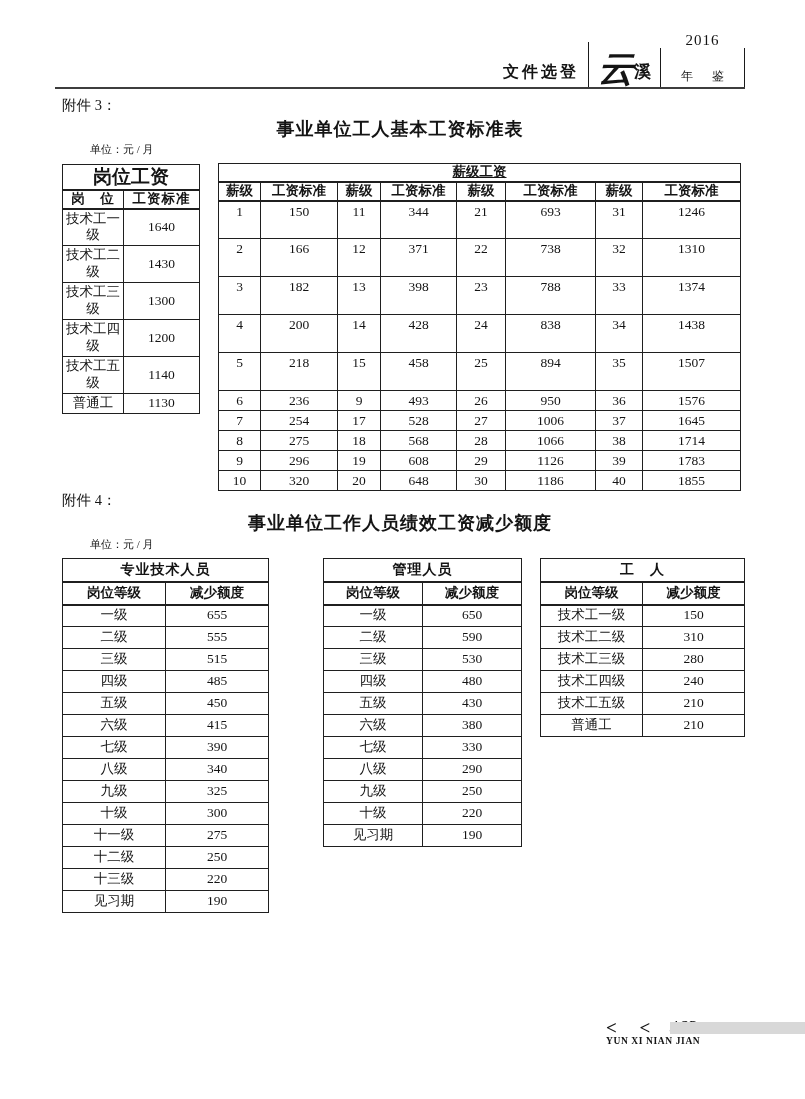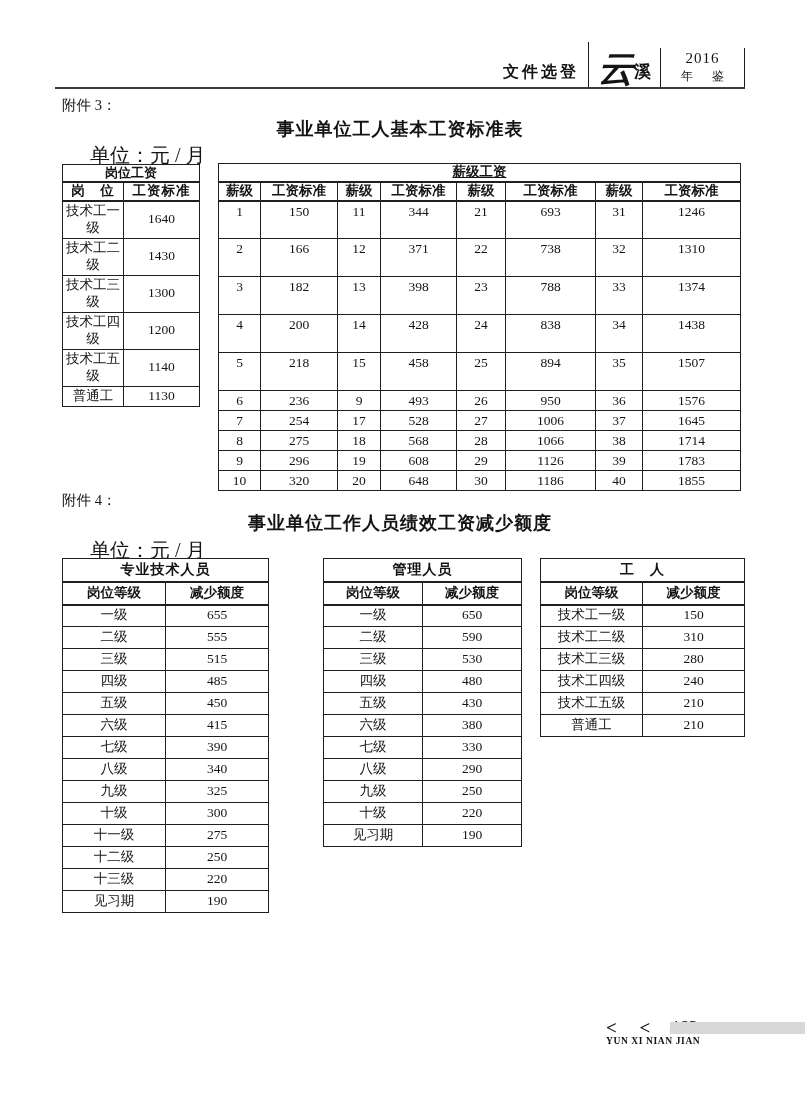--- a/index.html
+++ b/index.html
@@ -14,43 +14,43 @@
   .hdr-row {
     position:absolute; top:42px; right:60px; height:46px;
     display:flex; align-items:flex-end; gap:9px;
   }
   .hdr-section { font-weight:bold; font-size:16px; letter-spacing:3px; padding-bottom:5px; }
   .hdr-sep { width:1px; background:#1a1a1a; height:40px; }
   .hdr-sep.tall { height:46px; }
   .hdr-brand { display:flex; align-items:flex-end; padding-bottom:3px; }
   .brand-big { font-size:36px; font-weight:bold; line-height:0.85; font-style:italic; }
   .brand-small { font-size:17px; font-weight:bold; padding-bottom:2px; }
-  .hdr-year { display:flex; flex-direction:column; align-items:center; padding:0 3px 3px; gap:1px; }
+  .hdr-year { display:flex; flex-direction:column; align-items:center; padding:0 3px 3px; gap:19px; }
   .year-num { font-size:15px; letter-spacing:1px; }
   .year-label { font-size:12px; letter-spacing:8px; padding-left:8px; white-space:nowrap; }
   .hdr-rule { position:absolute; top:87px; left:55px; width:690px; height:2px; background:#3d3d3d; }
 
   
   .att-label { position:absolute; left:62px; font-size:14.5px; }
   .doc-title { position:absolute; left:55px; width:690px; text-align:center;
                font-size:18px; font-weight:bold; letter-spacing:1px; }
-  .unit-note { position:absolute; left:90px; font-size:20px; }
+  .unit-note { position:absolute; left:90px; font-size:11px; }
   #att3-label { top:96px;text-align:center; }  #att3-title { top:117px; }  #att3-unit { top:142px; }
   #att4-label { top:491px; } #att4-title { top:511px; }  #att4-unit { top:537px; }
 
   
   table { border-collapse:collapse; table-layout:fixed; background:#fff; }
   th, td { border:1px solid #1f1f1f; text-align:center; font-size:13.5px;
            vertical-align:middle; padding:0; line-height:1.25; overflow:hidden; }
   table { border:1.5px solid #1f1f1f; }
   thead th { font-weight:bold; border-bottom-width:2px; }
 
   
   #position-table { position:absolute; top:164px; left:62px; width:137px; }
-  #position-table thead tr:first-child th { height:15px; font-size:13px; }
+  #position-table thead tr:first-child th { height:15px; font-size:19px; }
   #position-table thead tr.col-head th { height:18px; letter-spacing:1px; }
   #position-table tbody tr { height:37px; }
   #position-table tbody tr:last-child { height:20px; }
 
   
   #grade-table { position:absolute; top:163px; left:218px; width:522px; }
   #grade-table thead tr:first-child th { height:15px;text-decoration:underline; }
   #grade-table thead tr.col-head th { height:18px; }
   #grade-table tbody tr { height:38px; }
   #grade-table tbody tr:nth-child(n+6) { height:19px; }

